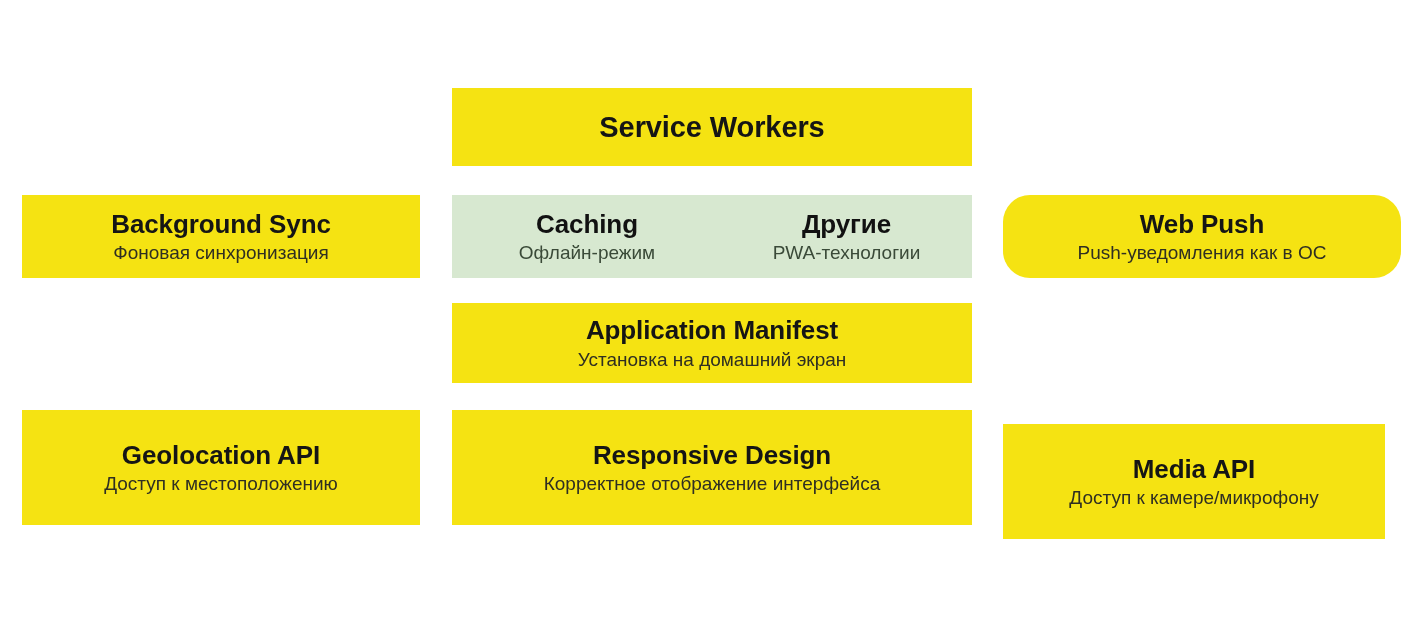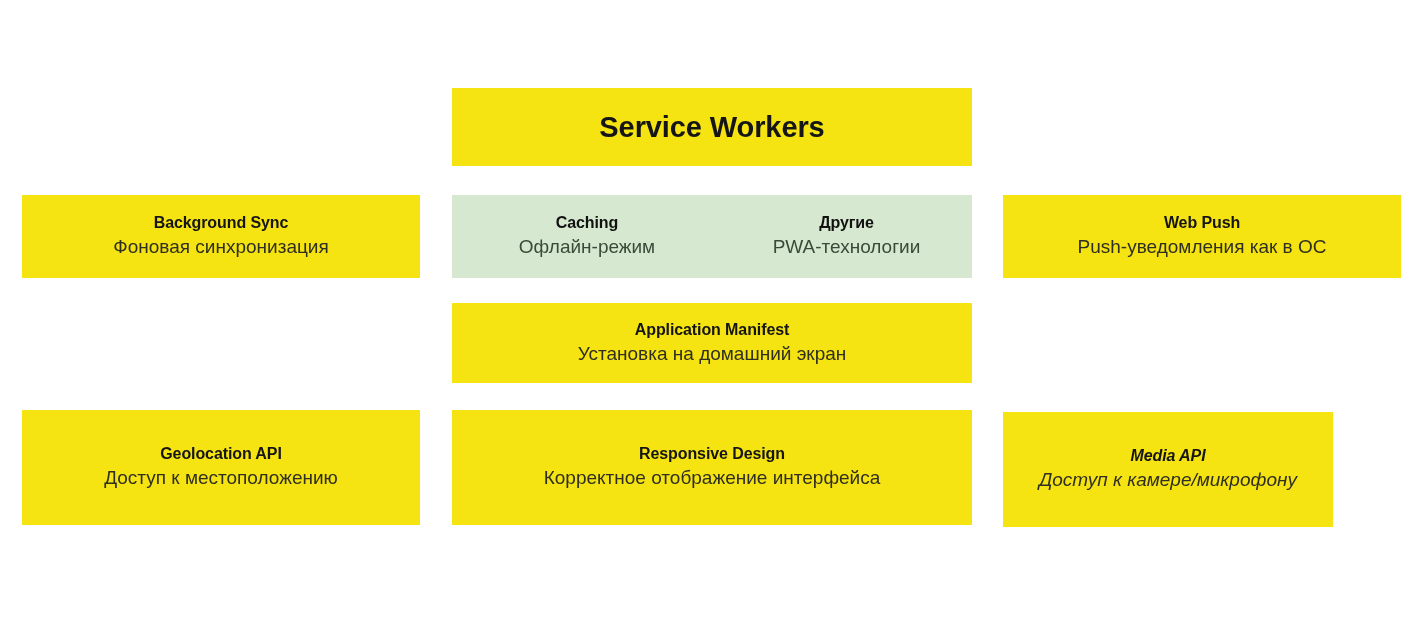--- a/index.html
+++ b/index.html
@@ -57,40 +57,40 @@
   #card-background-sync {
     left: 22px; top: 195px; width: 398px; height: 83px;
   }
   #card-caching {
     left: 452px; top: 195px; width: 270px; height: 83px;
   }
   #card-other-pwa {
     left: 721px; top: 195px; width: 251px; height: 83px;
   }
   #card-web-push {
-    left: 1003px; top: 195px; width: 398px; height: 83px;
+    left: 1003px; top: 195px; width: 398px; height: 83px; border-radius: 27px;
   }
 
   
   #card-application-manifest {
     left: 452px; top: 303px; width: 520px; height: 80px;
   }
 
   
   #card-geolocation-api {
     left: 22px; top: 410px; width: 398px; height: 115px;
   }
   #card-responsive-design {
     left: 452px; top: 410px; width: 520px; height: 115px;
   }
   #card-media-api {
-    left: 1003px; top: 412px; width: 330px; height: 115px; font-style: italic;
+    left: 1003px; top: 424px; width: 382px; height: 115px;
   }
 
-  .row2 .title, .row3 .title, .row4 .title { font-size: 16px; }
+  .row2 .title, .row3 .title, .row4 .title { font-size: 26px; }
   .row2 .subtitle, .row3 .subtitle, .row4 .subtitle { font-size: 19px; }
   .row2 .title, .row3 .title, .row4 .title { margin-bottom: 2px; }
 
   .subtitle .line { display: block; }
 </style>
 </head>
 <body>
 
 <div id="diagram">
 

